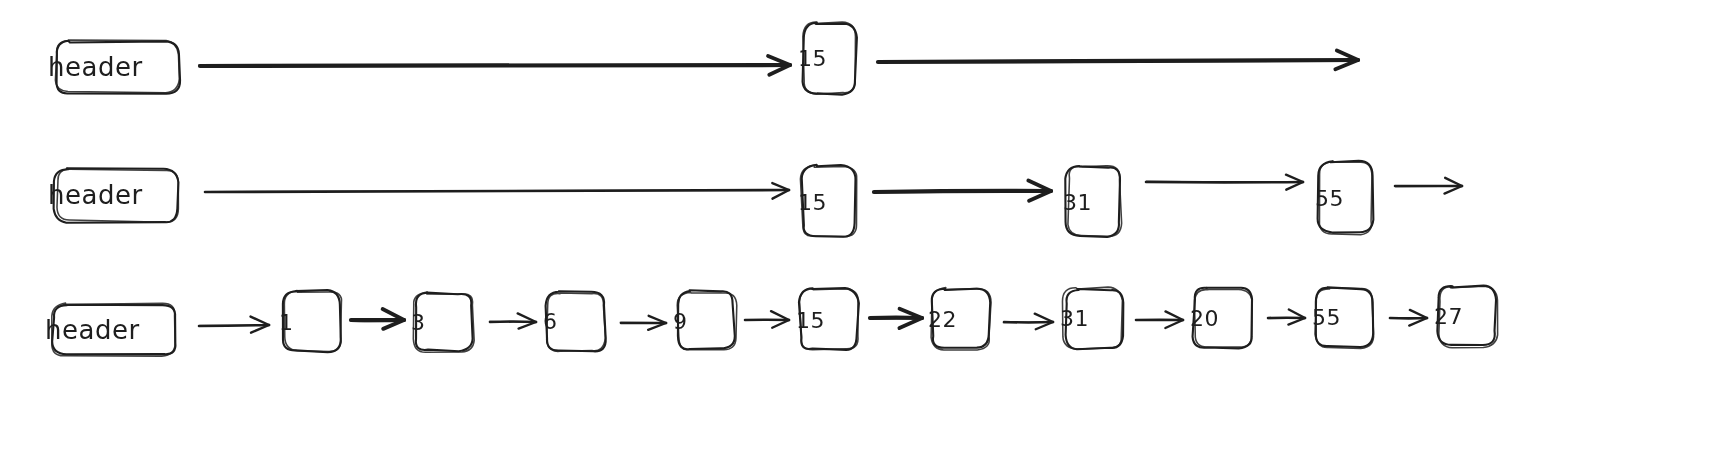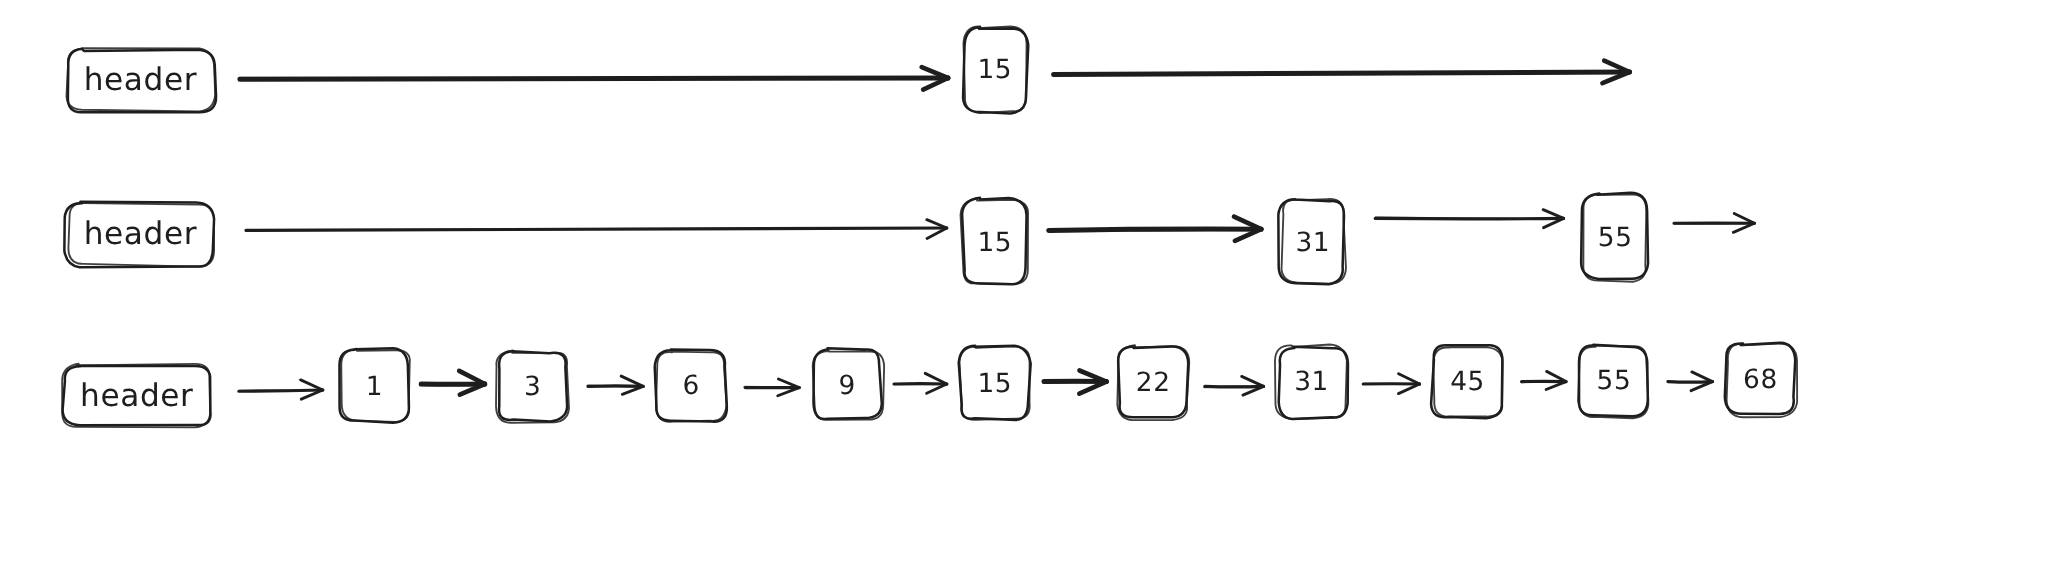--- a/index.html
+++ b/index.html
@@ -24,21 +24,20 @@
     top: 0;
     width: 1712px;
     height: 471px;
     pointer-events: none;
   }
   .node {
     position: absolute;
     box-sizing: border-box;
     display: flex;
     align-items: center;
-    justify-content: center;
     color: #1e1e1e;
     background: transparent;
     border: none;
   }
   .node .node-label {
     position: relative;
     z-index: 2;
     font-family: "DejaVu Sans", sans-serif;
     font-weight: 400;
     letter-spacing: 0.5px;
@@ -248,32 +247,32 @@
         <path d="M 16.36 2.48 L 49.44 0.32 Q 62.31 0.84 65.06 14.71 L 63.83 55.19 Q 64.26 67.16 49.50 66.82 L 15.73 67.89 Q 0.94 67.00 0.16 54.61 L -0.30 15.83 Q -0.27 0.65 14.44 1.03 Z" fill="none" stroke="#1e1e1e" stroke-width="1.7" stroke-linecap="round" stroke-linejoin="round" opacity="0.85"></path>
       </svg>
     <span class="node-label">31</span>
   </div>
   <div class="node val" style="left: 1190px; top: 284px; width: 66px; height: 68px;">
     <svg class="sketch-box" viewBox="-3 -3 72 74" width="66" height="68">
         <path d="M 15.60 1.60 L 50.40 1.60 Q 64.40 1.60 64.40 15.60 L 64.40 52.40 Q 64.40 66.40 50.40 66.40 L 15.60 66.40 Q 1.60 66.40 1.60 52.40 L 1.60 15.60 Q 1.60 1.60 15.60 1.60 Z" fill="#ffffff" stroke="none"></path>
         <path d="M 14.50 1.01 L 50.98 1.07 Q 63.22 0.04 64.66 13.01 L 64.11 54.08 Q 65.35 65.52 50.05 67.23 L 15.65 66.18 Q 0.68 68.00 -0.20 54.34 L 2.36 14.67 Q 0.82 -0.59 15.70 1.20 Z" fill="none" stroke="#1e1e1e" stroke-width="2.3" stroke-linecap="round" stroke-linejoin="round" opacity="1"></path>
         <path d="M 17.86 2.87 L 49.84 2.94 Q 63.88 3.49 64.78 16.49 L 64.45 52.06 Q 64.55 66.26 49.89 65.77 L 15.95 65.78 Q 1.91 66.04 2.72 50.89 L 1.79 14.96 Q 3.71 1.94 15.82 3.13 Z" fill="none" stroke="#1e1e1e" stroke-width="1.7" stroke-linecap="round" stroke-linejoin="round" opacity="0.85"></path>
       </svg>
-    <span class="node-label">45</span>
+    <span class="node-label">20</span>
   </div>
   <div class="node val" style="left: 1312px; top: 283px; width: 66px; height: 68px;">
     <svg class="sketch-box" viewBox="-3 -3 72 74" width="66" height="68">
         <path d="M 15.60 1.60 L 50.40 1.60 Q 64.40 1.60 64.40 15.60 L 64.40 52.40 Q 64.40 66.40 50.40 66.40 L 15.60 66.40 Q 1.60 66.40 1.60 52.40 L 1.60 15.60 Q 1.60 1.60 15.60 1.60 Z" fill="#ffffff" stroke="none"></path>
         <path d="M 14.10 1.70 L 50.28 3.60 Q 62.60 3.98 63.23 17.85 L 63.73 51.26 Q 63.55 66.55 49.57 66.71 L 14.13 65.65 Q 0.83 66.25 1.23 52.24 L 1.19 17.35 Q 1.54 1.44 14.45 2.33 Z" fill="none" stroke="#1e1e1e" stroke-width="2.3" stroke-linecap="round" stroke-linejoin="round" opacity="1"></path>
         <path d="M 15.40 2.15 L 48.99 2.99 Q 63.46 1.55 62.40 17.01 L 64.21 52.69 Q 64.99 66.99 50.16 68.38 L 14.99 67.16 Q 2.68 68.16 0.35 52.57 L 1.69 17.49 Q 1.08 3.05 16.17 3.55 Z" fill="none" stroke="#1e1e1e" stroke-width="1.7" stroke-linecap="round" stroke-linejoin="round" opacity="0.85"></path>
       </svg>
     <span class="node-label">55</span>
   </div>
   <div class="node val" style="left: 1434px; top: 282px; width: 66px; height: 68px;">
     <svg class="sketch-box" viewBox="-3 -3 72 74" width="66" height="68">
         <path d="M 15.60 1.60 L 50.40 1.60 Q 64.40 1.60 64.40 15.60 L 64.40 52.40 Q 64.40 66.40 50.40 66.40 L 15.60 66.40 Q 1.60 66.40 1.60 52.40 L 1.60 15.60 Q 1.60 1.60 15.60 1.60 Z" fill="#ffffff" stroke="none"></path>
         <path d="M 15.12 2.88 L 51.05 0.92 Q 63.32 1.07 64.68 16.17 L 63.03 50.11 Q 65.37 66.08 49.41 65.58 L 17.23 65.43 Q 1.45 66.15 0.66 50.35 L 2.07 14.27 Q 1.62 0.71 17.17 1.49 Z" fill="none" stroke="#1e1e1e" stroke-width="2.3" stroke-linecap="round" stroke-linejoin="round" opacity="1"></path>
         <path d="M 16.72 3.09 L 49.82 1.56 Q 65.56 1.58 66.26 16.95 L 66.41 54.51 Q 64.92 66.68 50.75 68.44 L 16.84 68.58 Q 2.68 67.91 2.29 52.71 L 3.53 18.41 Q 2.10 1.92 15.82 1.89 Z" fill="none" stroke="#1e1e1e" stroke-width="1.7" stroke-linecap="round" stroke-linejoin="round" opacity="0.85"></path>
       </svg>
-    <span class="node-label">68</span>
+    <span class="node-label">27</span>
   </div>
 
 </div>
 
 </body></html>

